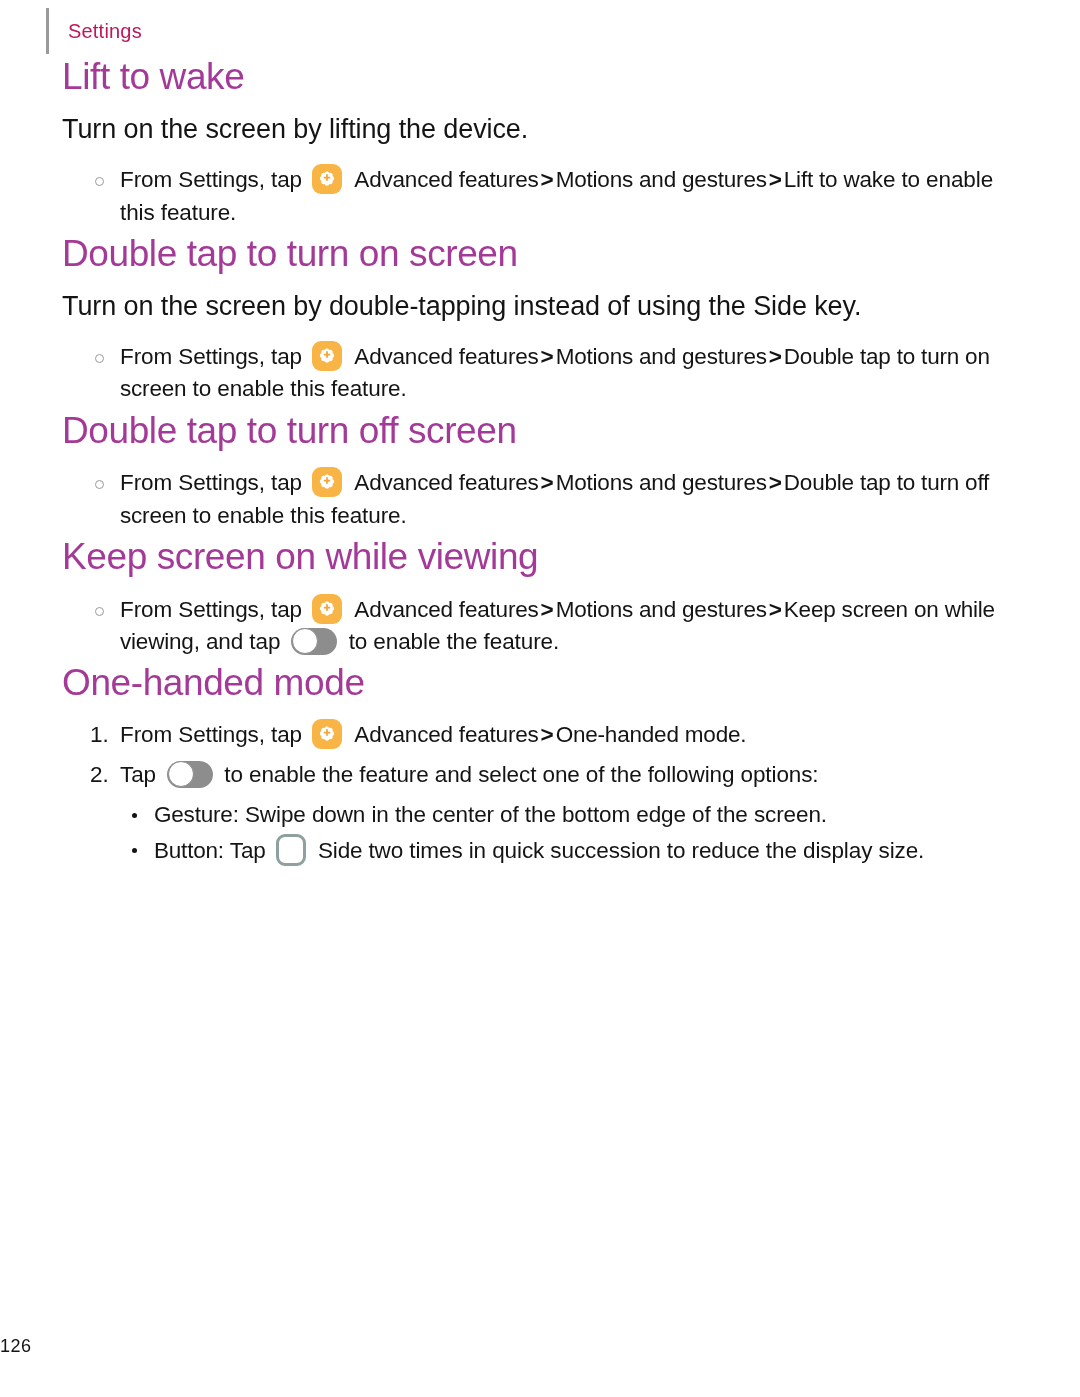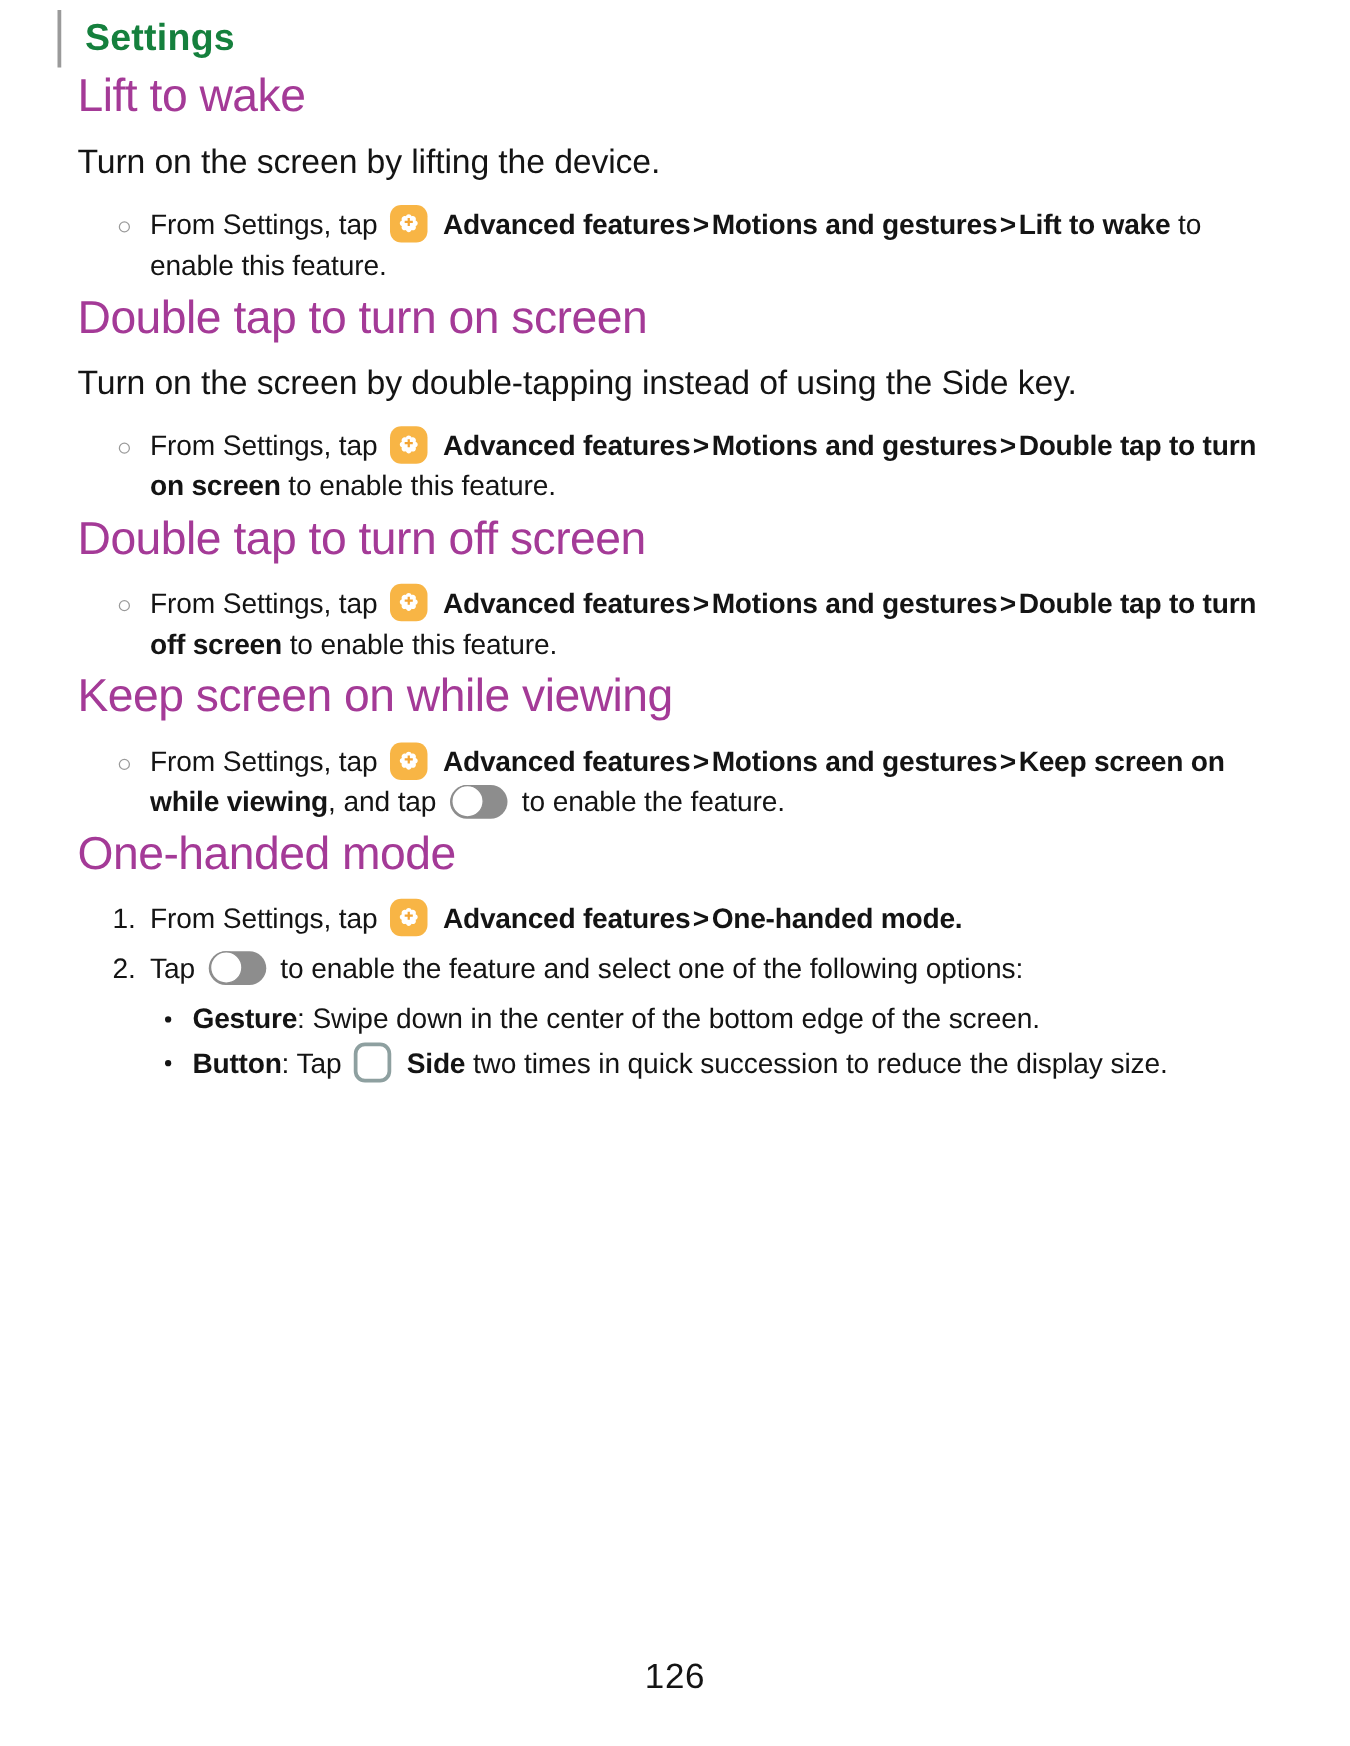--- a/index.html
+++ b/index.html
@@ -32,25 +32,25 @@
     margin-top: 8px;
     height: 48px;
   }
   .header-rule {
     width: 3px;
     background: #9a9a9a;
     margin-right: 19px;
     height: 46px;
   }
   .header-title {
-    font-size: 30px;
+    font-size: 20px;
     letter-spacing: 0.2px;
-    color: #15803d;
+    color: #be185d;
     line-height: 46px;
-    font-weight: 700;
+    font-weight: 400;
   }
 
   
   .content {
     margin-left: 62px;
     width: 960px;
   }
 
   h2.section-heading {
     color: #a43a97;
@@ -139,21 +139,21 @@
     content: "";
     position: absolute;
     left: 70px;
     top: 14px;
     width: 5px;
     height: 5px;
     border-radius: 50%;
     background: #141414;
   }
 
-  b, .bold { font-weight: 700; letter-spacing: -0.2px; margin-top: 20px; }
+  b, .bold { font-weight: 400; letter-spacing: -0.2px; margin-top: 20px; }
   .sep { font-weight: 700; padding: 0 2px; }
   .gear-badge {
     width: 30px;
     height: 30px;
     border-radius: 9px;
     background: #f8b545;
     position: relative;
     display: inline-block;
     vertical-align: -7px;
     margin: 0 6px 0 4px;
@@ -197,22 +197,21 @@
     box-sizing: border-box;
     background: #ffffff;
   }
 
   
   .page-number {
     position: absolute;
     left: 0;
     right: 0;
     bottom: 40px;
-    text-align: center;
-    font-size: 28px;
+    font-size: 18px;
     color: #141414;
     letter-spacing: 0.5px;
   }
 </style>
 </head>
 <body>
 
 <div class="page">
 
   <div class="running-header">

